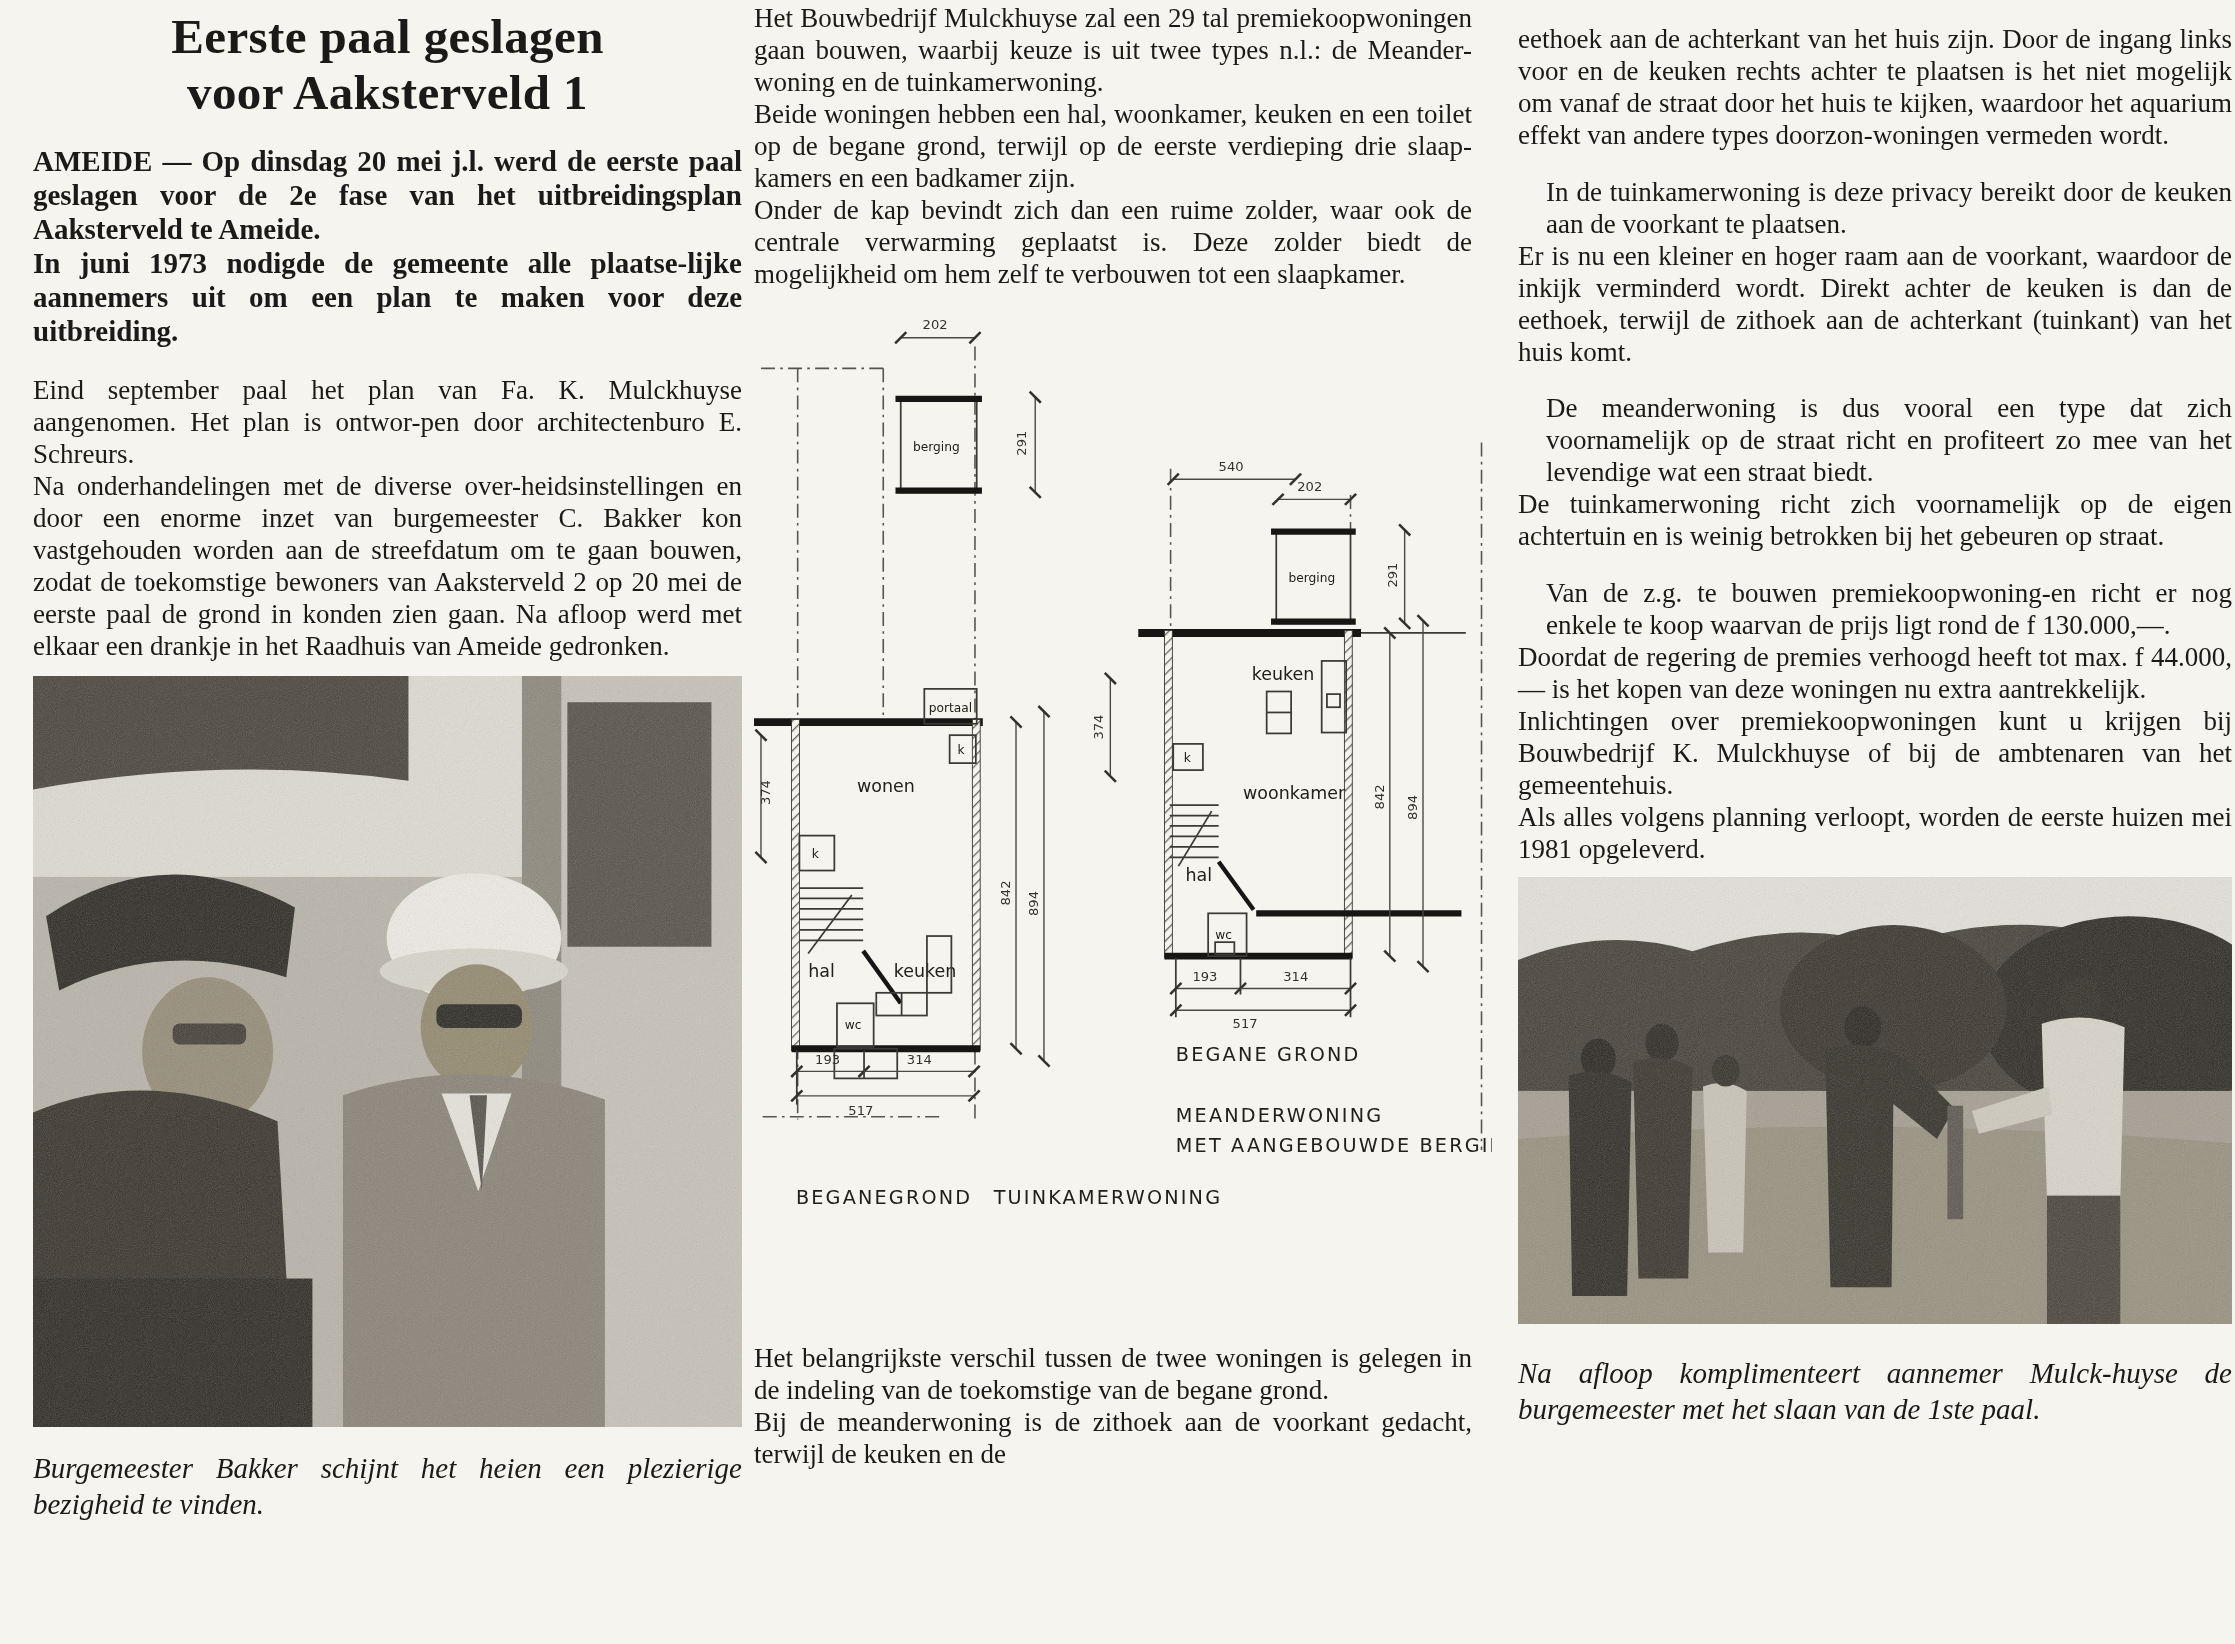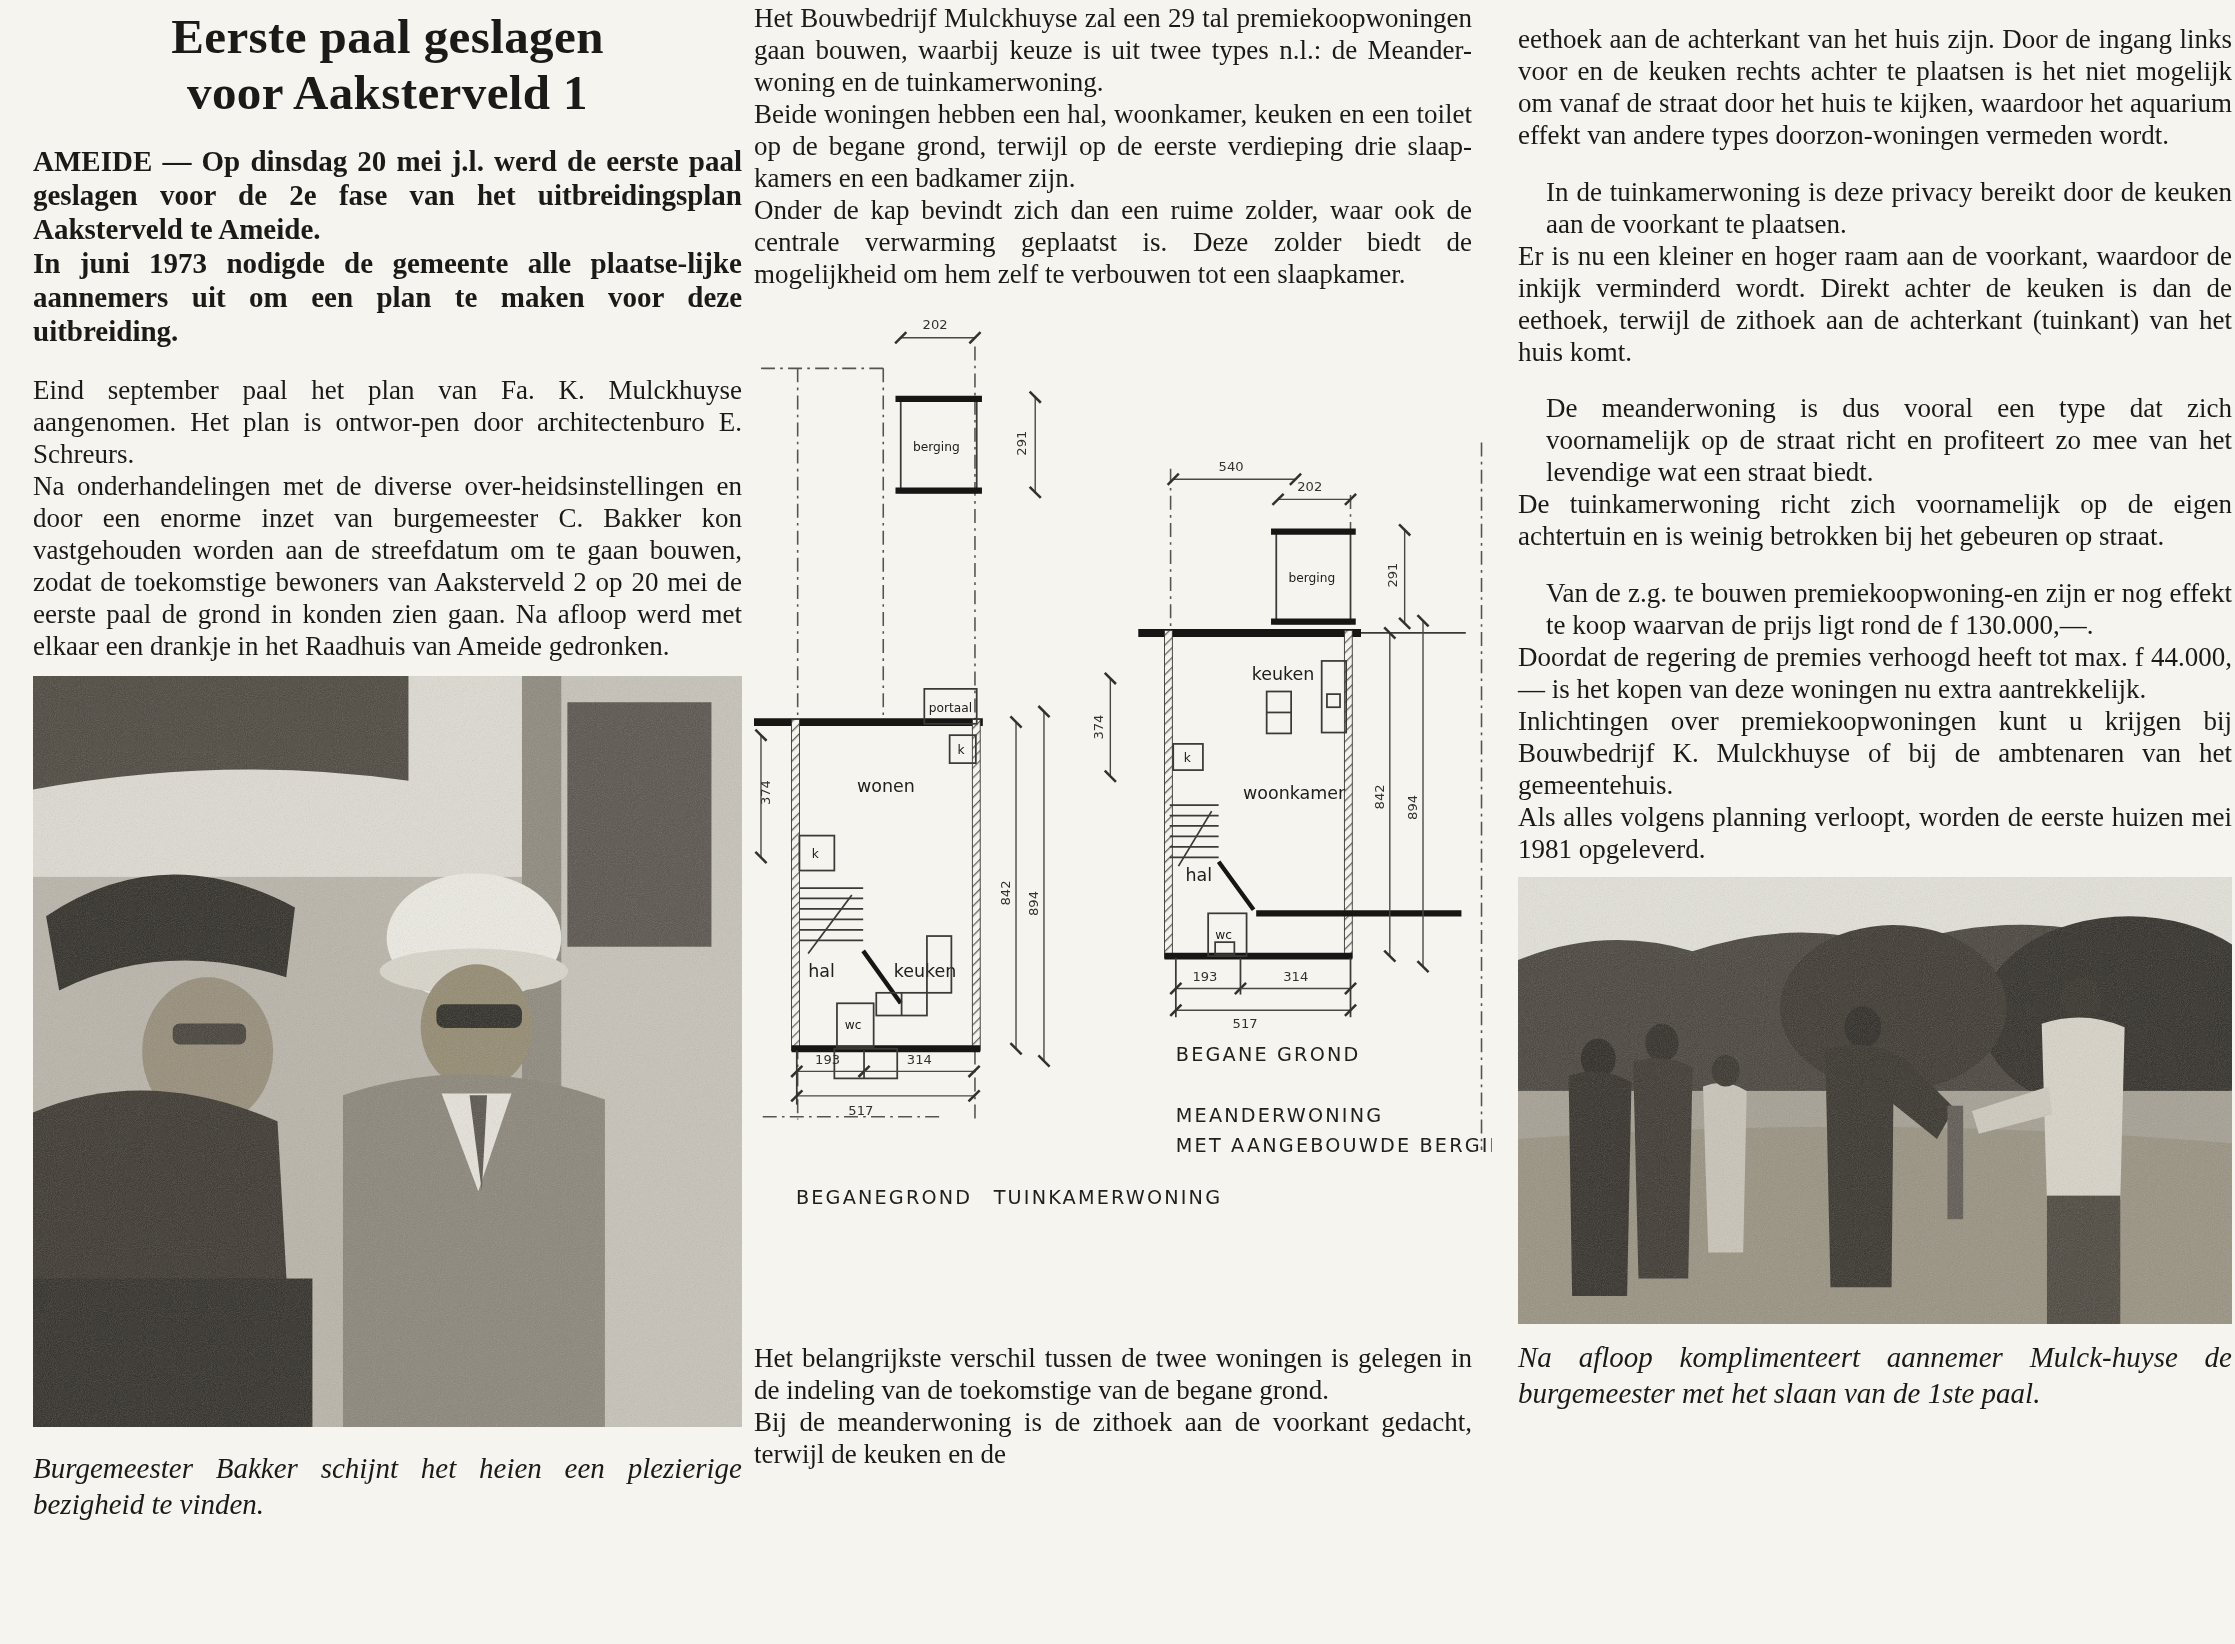--- a/index.html
+++ b/index.html
@@ -19,21 +19,21 @@
   }
   h1 span{display:block;}
   p{margin:0;text-align:justify;font-size:27px;line-height:32px;}
   .lede p{font-weight:bold;font-size:29px;line-height:34px;}
   .gap{margin-top:26px;}
   .gap-sm{margin-top:24.5px;margin-left:28px;}
   .photo{display:block;background:#b9b4a9;}
   #photo1{margin-top:14px;}
   #photo2{margin-top:12.2px;}
   .caption{font-style:italic;font-size:29px;line-height:36px;margin-top:23px;text-align:justify;}
-  #col3 .caption{margin-top:15px;}
+  #col3 .caption{margin-top:31px;}
   .plans{display:block;margin-top:3.5px;}
   .bottom-par{margin-top:122px;}
   
   .wall{stroke:#171614;fill:none;}
   .thin{stroke:#3c3a36;stroke-width:2;fill:none;}
   .dim{stroke:#4a4843;stroke-width:1.6;fill:none;}
   .dash{stroke:#57544e;stroke-width:1.8;fill:none;stroke-dasharray:16 6 3 6;}
   .room{font-family:"DejaVu Sans",sans-serif;font-size:20px;fill:#22201d;}
   .room-sm{font-family:"DejaVu Sans",sans-serif;font-size:14px;fill:#22201d;}
   .dimtext{font-family:"DejaVu Sans",sans-serif;font-size:15px;fill:#33312d;}
@@ -247,21 +247,21 @@
   <p class="bottom-par">Het belangrijkste verschil tussen de twee woningen is gelegen in de indeling van de toekomstige van de begane grond.</p>
   <p>Bij de meanderwoning is de zithoek aan de voorkant gedacht, terwijl de keuken en de</p>
 </div>
 
 <div class="col" id="col3">
   <p>eethoek aan de achterkant van het huis zijn. Door de ingang links voor en de keuken rechts achter te plaatsen is het niet mogelijk om vanaf de straat door het huis te kijken, waardoor het aquarium effekt van andere types doorzon-woningen vermeden wordt.</p>
   <p class="gap-sm">In de tuinkamerwoning is deze privacy bereikt door de keuken aan de voorkant te plaatsen.</p>
   <p>Er is nu een kleiner en hoger raam aan de voorkant, waardoor de inkijk verminderd wordt. Direkt achter de keuken is dan de eethoek, terwijl de zithoek aan de achterkant (tuinkant) van het huis komt.</p>
   <p class="gap-sm">De meanderwoning is dus vooral een type dat zich voornamelijk op de straat richt en profiteert zo mee van het levendige wat een straat biedt.</p>
   <p>De tuinkamerwoning richt zich voornamelijk op de eigen achtertuin en is weinig betrokken bij het gebeuren op straat.</p>
-  <p class="gap-sm">Van de z.g. te bouwen premiekoopwoning-en zijn er nog effekt te koop waarvan de prijs ligt rond de f 130.000,—.</p>
+  <p class="gap-sm">Van de z.g. te bouwen premiekoopwoning-en richt er nog enkele te koop waarvan de prijs ligt rond de f 130.000,—.</p>
   <p>Doordat de regering de premies verhoogd heeft tot max. f 44.000,— is het kopen van deze woningen nu extra aantrekkelijk.</p>
   <p>Inlichtingen over premiekoopwoningen kunt u krijgen bij Bouwbedrijf K. Mulckhuyse of bij de ambtenaren van het gemeentehuis.</p>
   <p>Als alles volgens planning verloopt, worden de eerste huizen mei 1981 opgeleverd.</p>
 
   <svg id="photo2" class="photo" width="714" height="447" viewBox="0 0 818 512" aria-hidden="true">
     <rect width="818" height="512" fill="#b5b0a5"></rect>
     <rect width="818" height="95" fill="#e3e1d9"></rect>
     <path d="M0,95 Q100,55 200,85 Q320,45 430,80 Q560,35 690,70 L818,90 L818,250 L0,250 Z" fill="#46423a"></path>
     <ellipse cx="700" cy="160" rx="170" ry="115" fill="#2f2c26"></ellipse>
     <ellipse cx="430" cy="150" rx="130" ry="95" fill="#3a362e"></ellipse>

